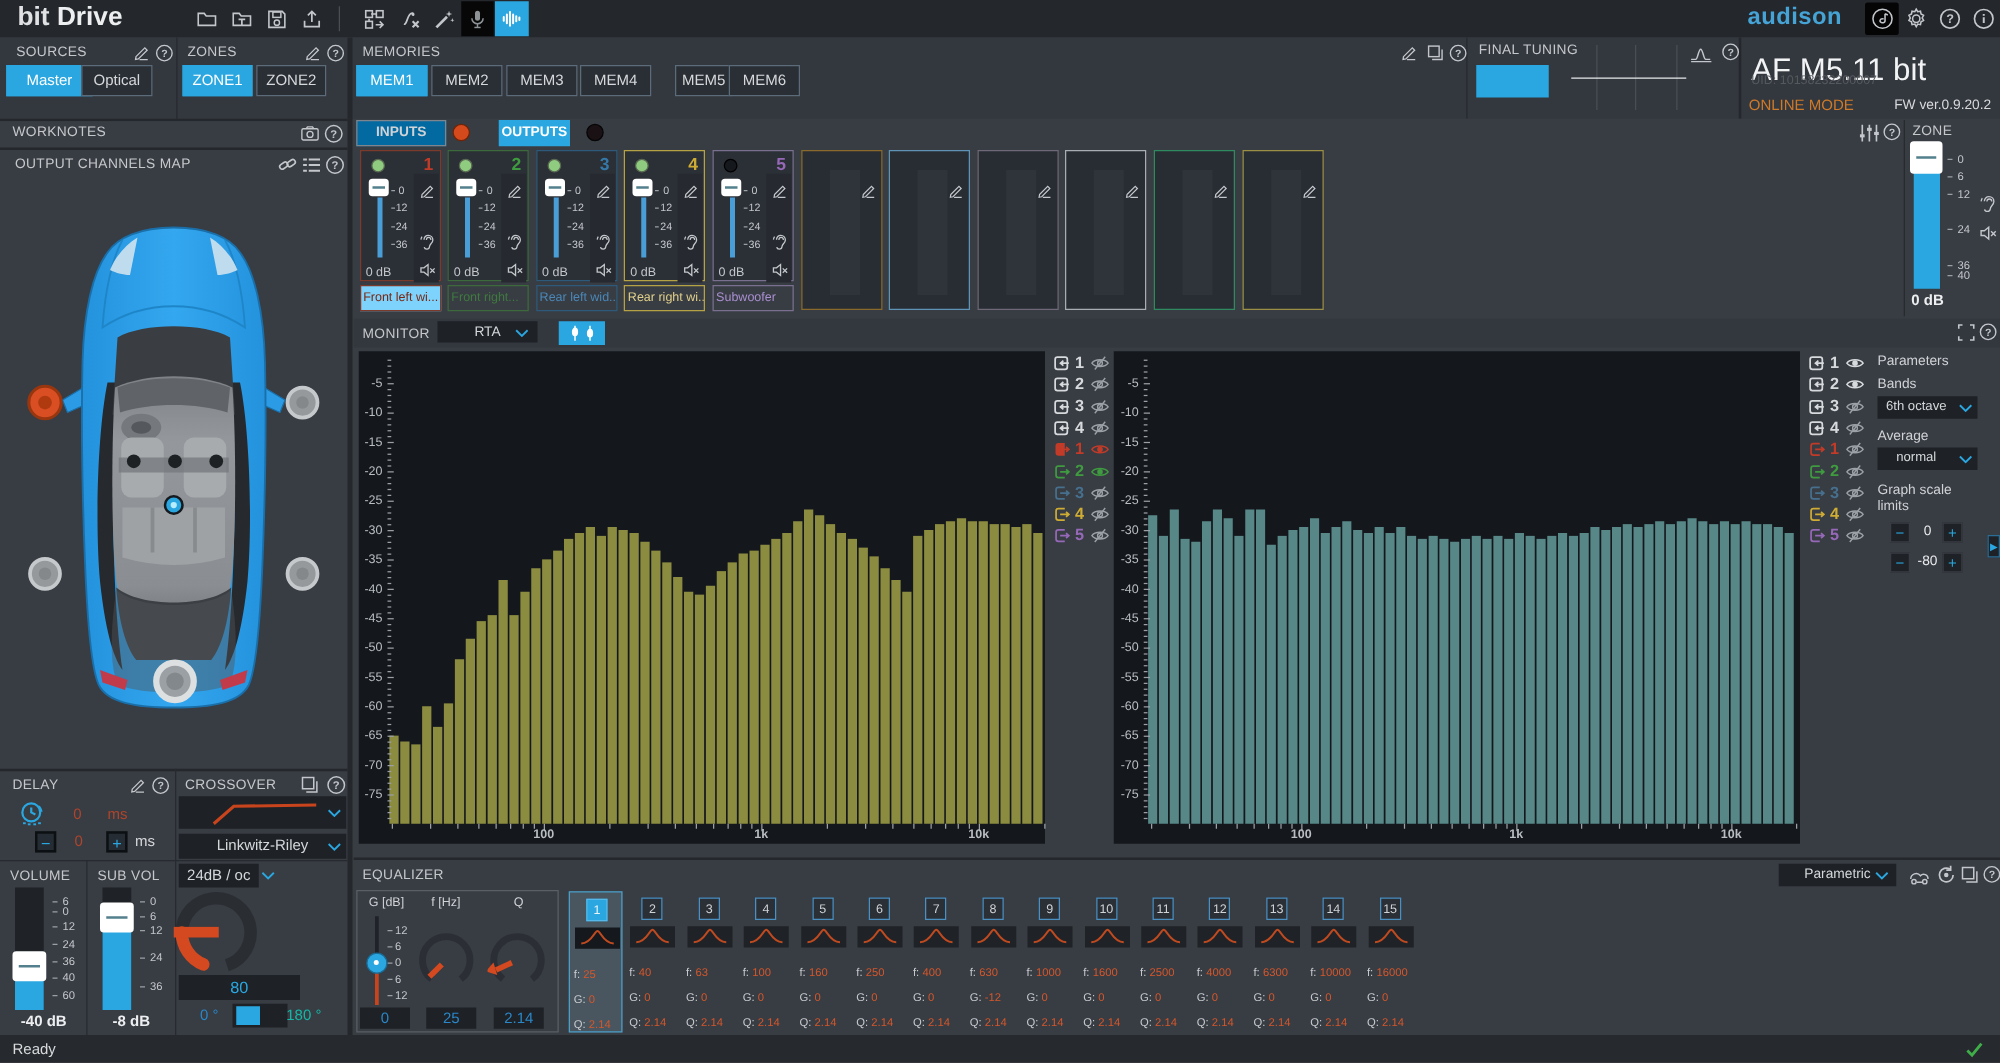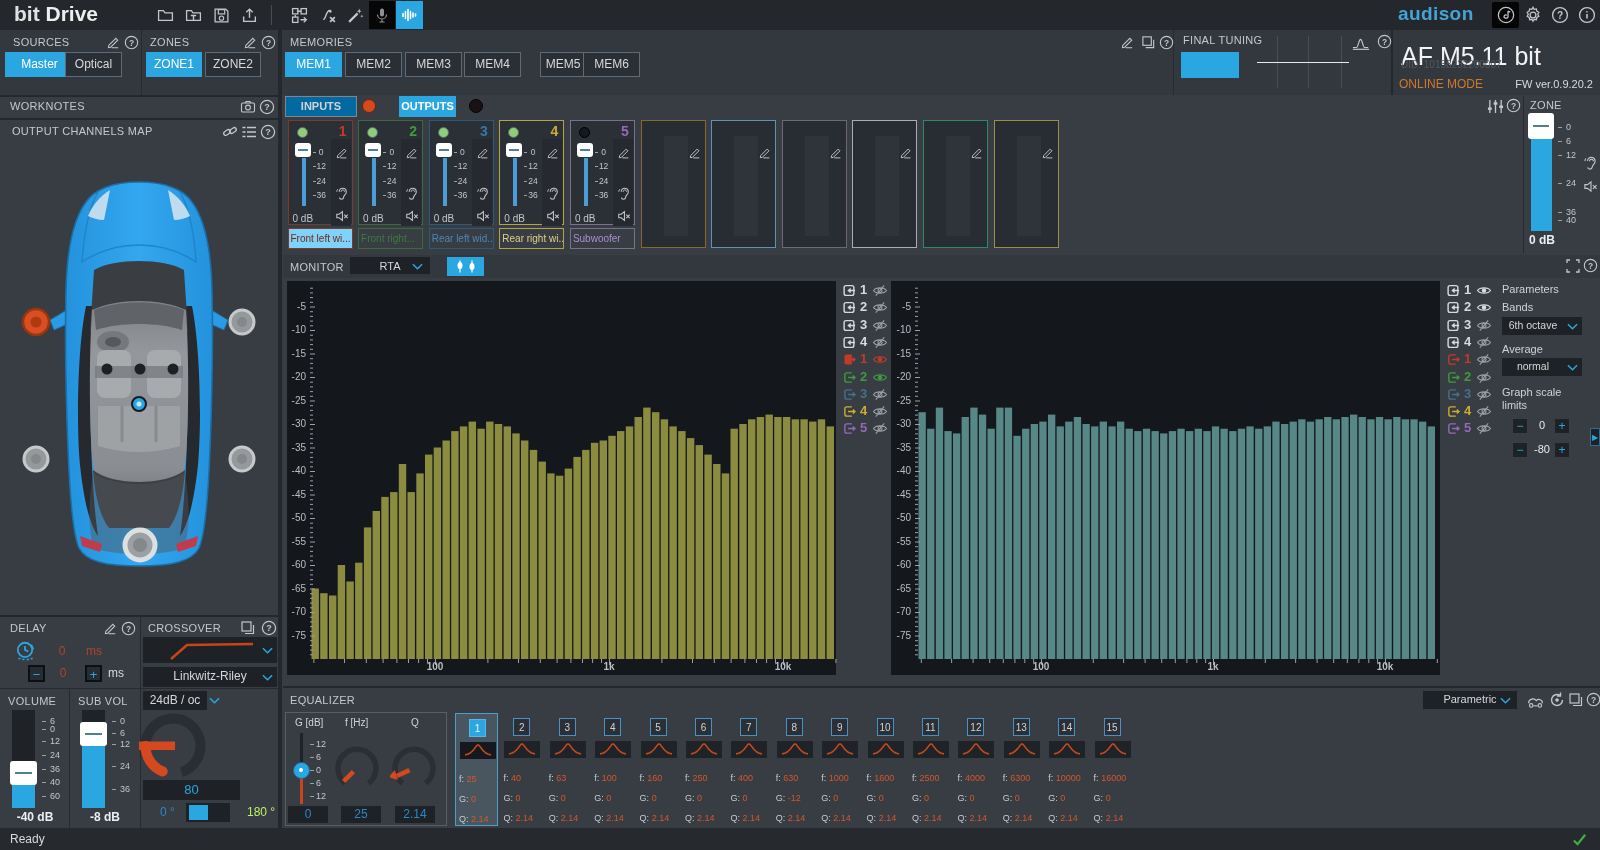--- a/index.html
+++ b/index.html
@@ -492,21 +492,21 @@
     </svg>
 <svg class="abs" style="left:135px;top:708px" width="78" height="78" viewBox="0 0 78 78">
 <path d="M 46.5 64.2 A 27.5 27.5 0 1 0 10.5 38.0" fill="none" stroke="#2a2e33" stroke-width="10"></path>
 <path d="M 10.5 38.0 A 27.5 27.5 0 0 0 27.7 63.5" fill="none" stroke="#d4491f" stroke-width="10" stroke-linecap="round"></path>
 <rect x="4" y="33.5" width="36" height="8.5" fill="#d4491f"></rect>
 </svg>
 <div class="abs" style="left:143px;top:780px;width:97px;height:20px;background:#1e2227;text-align:center;line-height:19px;font-size:13px;color:#2aa7e0">80</div>
 <div class="abs" style="left:160px;top:805px;font-size:12px;color:#2a87c8">0 °</div>
 <div class="abs" style="left:186px;top:803px;width:44px;height:19px;background:#1e2227"></div>
 <div class="abs" style="left:189px;top:805px;width:19px;height:15px;background:#2aa7e0"></div>
-<div class="abs" style="left:247px;top:805px;font-size:12px;color:#bef264">180 °</div>
+<div class="abs" style="left:229px;top:805px;font-size:12px;color:#14b8a6">180 °</div>
 
 <div class="abs" style="left:283px;top:95px;width:1317px;height:25px;background:#383c43"></div>
 <div class="abs" style="left:285px;top:96px;width:72px;height:21px;background:#0369a1;border:1px solid #7f858c;color:#d0d3d6;font-size:11px;font-weight:bold;text-align:center;line-height:19px">INPUTS</div>
 <div class="abs" style="left:362px;top:99px;width:14px;height:14px;border-radius:50%;background:#d54a1d;border:1px solid #6e2408"></div>
 <div class="abs" style="left:399px;top:96px;width:57px;height:21px;background:#2aa7e0;color:#fff;font-size:11px;font-weight:bold;text-align:center;line-height:20px">OUTPUTS</div>
 <div class="abs" style="left:469px;top:99px;width:14px;height:14px;border-radius:50%;background:#191114;border:1px solid #050505"></div>
 <div class="vline" style="left:1523px;top:96px;height:157px"></div>
 <svg class="ic" style="left:1487px;top:98px;width:17px;height:17px">
       <use href="#mixer"></use>
     </svg>

